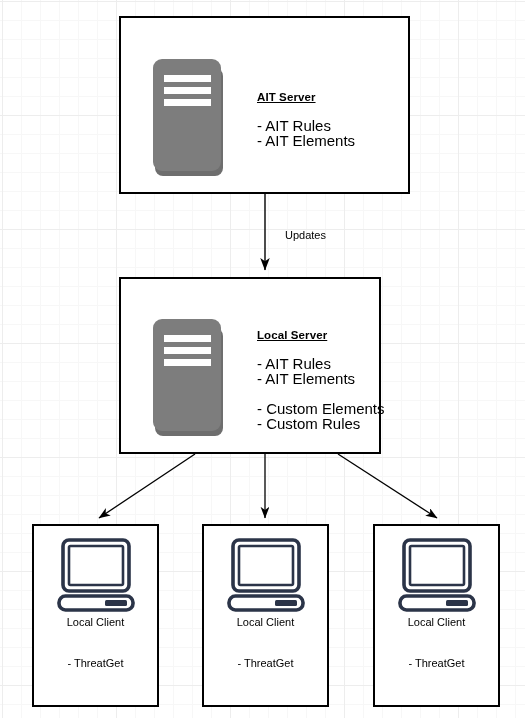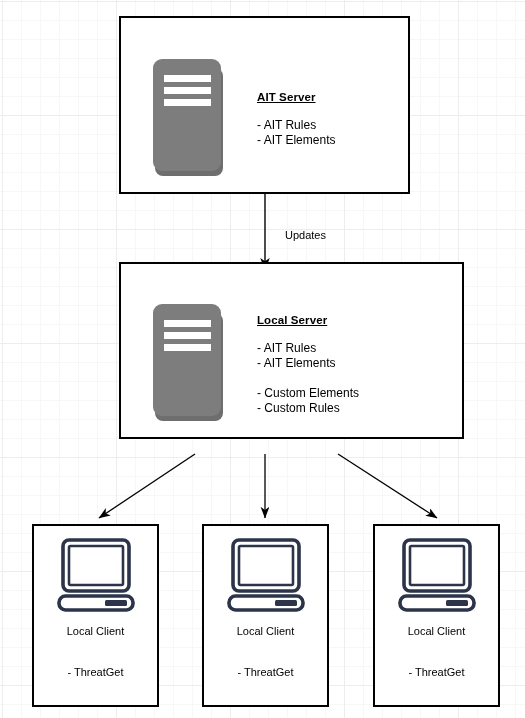--- a/index.html
+++ b/index.html
@@ -59,21 +59,21 @@
   .server-title {
     font-size: 11.5px;
     font-weight: bold;
     color: #000000;
     text-decoration: underline;
     letter-spacing: 0.1px;
     margin-bottom: 15px;
     white-space: nowrap;
   }
   .server-list {
-    font-size: 12px;
+    font-size: 15px;
     color: #000000;
     line-height: 15px;
     white-space: nowrap;
   }
   .server-list .gap {
     display: block;
     height: 15px;
   }
 
   
@@ -81,21 +81,20 @@
     display: flex;
     flex-direction: column;
     align-items: center;
   }
   .client-icon-wrap {
     margin-top: 12px;
   }
   .client-title {
     font-size: 11px;
     color: #000000;
-    margin-top: 9px;
     white-space: nowrap;
   }
   .client-sub {
     font-size: 11px;
     color: #000000;
     margin-top: 29px;
     white-space: nowrap;
     text-align: center;
   }
 
@@ -153,21 +152,21 @@
 
     <div class="server-text">
       <div class="server-title">AIT Server</div>
       <div class="server-list">
         <div>- AIT Rules</div>
         <div>- AIT Elements</div>
       </div>
     </div>
   </div>
 
-  <div class="node server-node" style="left:119px; top:262px; width:345px; height:177px;">
+  <div class="node server-node" style="left:119px; top:277px; width:262px; height:177px;">
 
     <div class="server-icon-wrap" style="width:136px; padding-top:27px;">
       <svg width="78" height="126" viewBox="0 0 78 126">
         <rect x="5" y="12" width="68" height="108" rx="8" ry="8" fill="#6e6e6e"></rect>
         <rect x="3" y="3" width="68" height="112" rx="9" ry="9" fill="#7d7d7d"></rect>
         <rect x="14" y="19" width="47" height="7" fill="#ffffff"></rect>
         <rect x="14" y="31" width="47" height="7" fill="#ffffff"></rect>
         <rect x="14" y="43" width="47" height="7" fill="#ffffff"></rect>
       </svg>
     </div>

